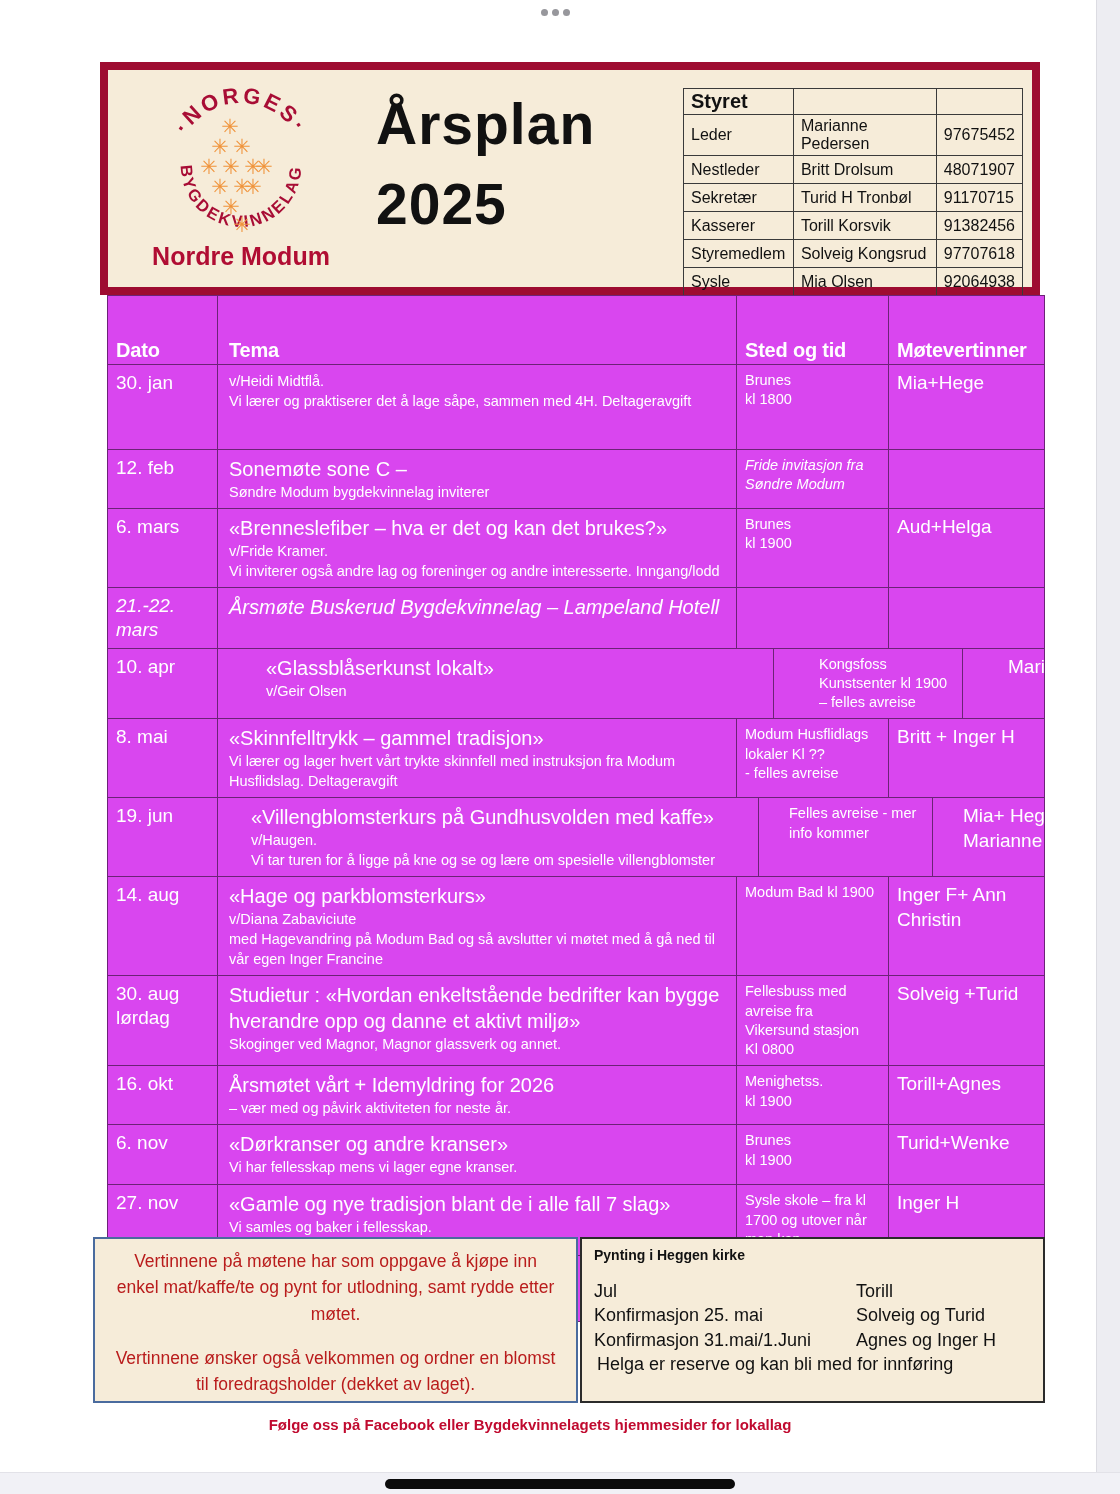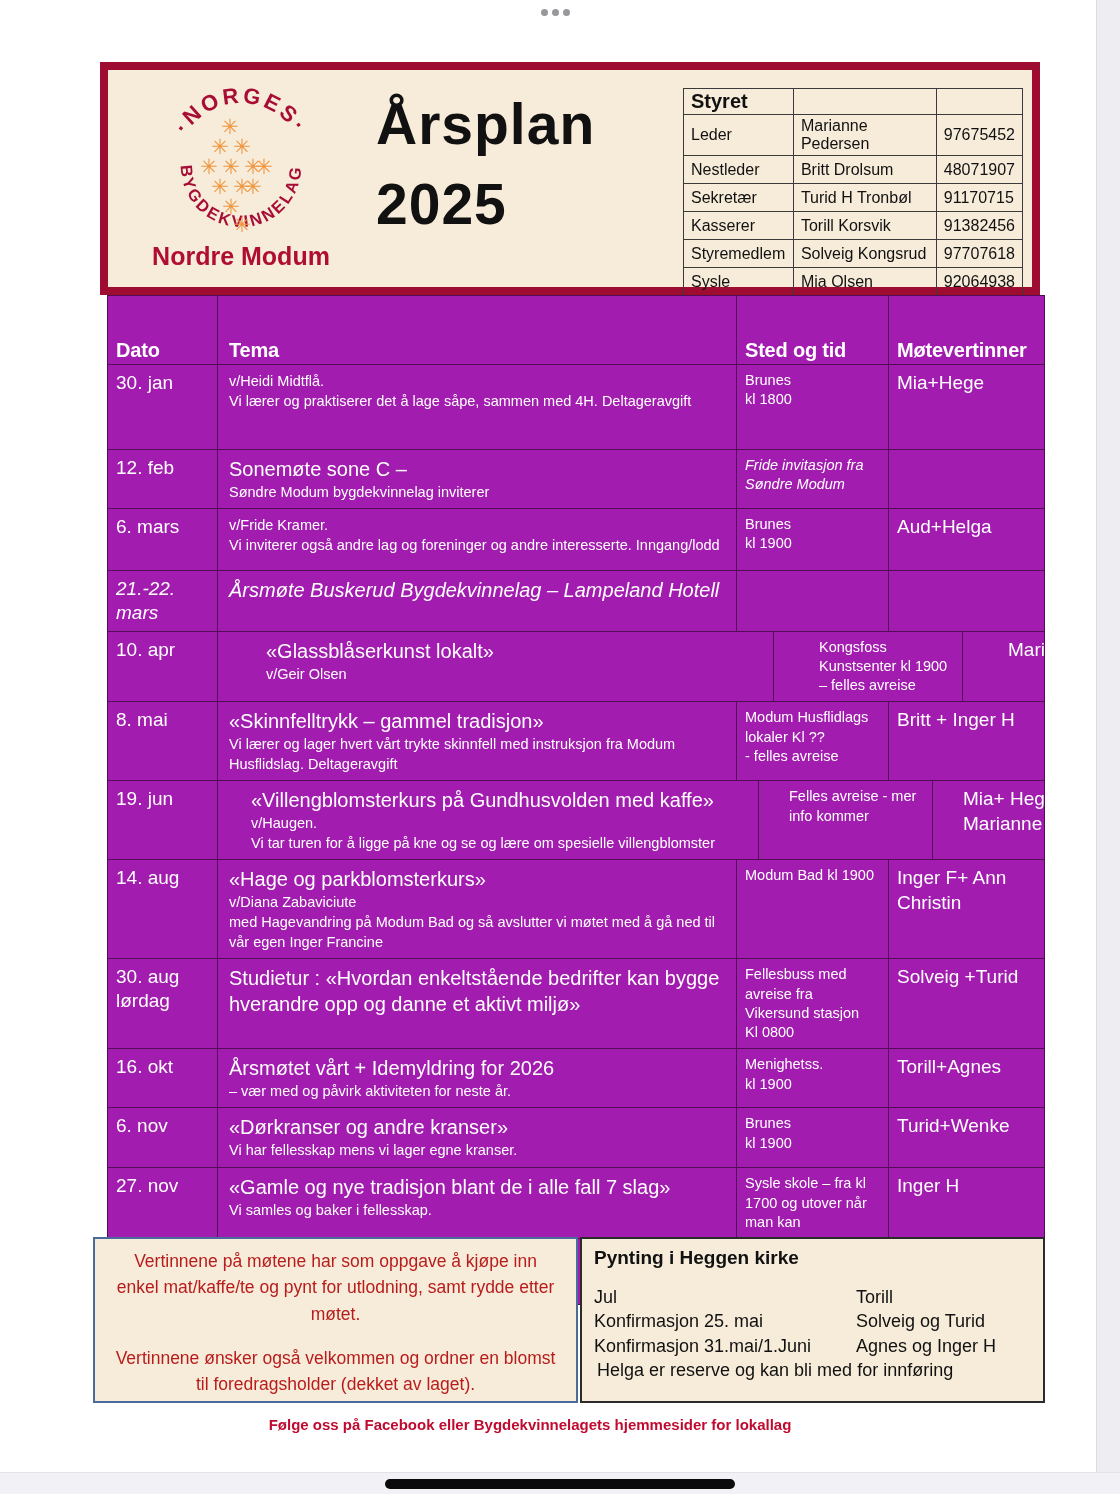--- a/index.html
+++ b/index.html
@@ -22,41 +22,41 @@
   
   .styret{position:absolute;left:575px;top:18px;width:340px;border-collapse:collapse;background:transparent;color:#111;}
   .styret th,.styret td{border:1px solid #3a3a3a;padding:2px 7px;font-size:16px;text-align:left;font-weight:normal;vertical-align:middle;}
   .styret th.big{font-size:20px;font-weight:bold;padding:1px 7px;}
   .styret .c-role{width:95px;}
   .styret .c-name{width:135px;}
   .styret .c-phone{width:70px;}
   .styret tbody td{height:23px;}
 
   
-  .main-table{position:absolute;left:107px;top:295px;width:938px;background:#a21caf;color:#fff;border:1px solid rgba(0,0,0,.5);box-sizing:border-box;}
+  .main-table{position:absolute;left:107px;top:295px;width:938px;background:#d946ef;color:#fff;border:1px solid rgba(0,0,0,.5);box-sizing:border-box;}
   .m-row{display:grid;grid-template-columns:110px 519px 152px 155px;border-bottom:1px solid rgba(0,0,0,.5);box-sizing:border-box;}
   .m-row:last-child{border-bottom:none;}
   .mc{border-right:1px solid rgba(0,0,0,.5);box-sizing:border-box;padding:6px 8px;}
   .mc:last-child{border-right:none;}
   .m-head{min-height:69px;}
   .m-head .mc{display:flex;align-items:flex-end;font-weight:bold;font-size:20px;padding-bottom:2px;letter-spacing:-0.2px;}
   .c-date{font-size:19px;line-height:1.25;}
   .c-tema{padding-left:11px;}
   .tema-title{font-size:20px;line-height:1.3;}
   .tema-sub{font-size:14.5px;line-height:1.38;}
   .c-sted{font-size:14.5px;line-height:1.33;}
   .c-vert{font-size:19px;line-height:1.3;}
   .it{font-style:italic;}
 
   
   .box-left{position:absolute;left:93px;top:1237px;width:485px;height:166px;background:#F6ECD9;border:2px solid #4a6b9e;box-sizing:border-box;color:#b91c1c;text-align:center;font-size:17.5px;line-height:1.5;padding:9px 20px;}
   .box-left p{margin:0 0 18px 0;}
   .box-left p:last-child{margin-bottom:0;}
   .box-right{position:absolute;left:580px;top:1237px;width:465px;height:166px;background:#F6ECD9;border:2px solid #2b2b2b;box-sizing:border-box;color:#111;padding:8px 12px;}
-  .box-right h3{margin:0 0 16px 0;font-size:19px;font-weight:bold;}
+  .box-right h3{margin:0 0 16px 0;font-size:14px;font-weight:bold;}
   .p-row{display:flex;font-size:18px;line-height:1.35;}
   .p-row .p-label{width:262px;}
   .p-note{font-size:18px;line-height:1.35;padding-left:3px;}
 
   .footer-note{position:absolute;left:105px;top:1416px;width:850px;text-align:center;color:#C00A2F;font-weight:bold;font-size:15px;}
 </style>
 </head>
 <body>
 
 <div class="screen">
@@ -172,20 +172,21 @@
             <div class="tema-sub">Søndre Modum bygdekvinnelag inviterer</div>
           </div>
           <div class="mc c-sted">
             <div class="sted-line it">Fride invitasjon fra Søndre Modum</div>
           </div>
           <div class="mc c-vert"></div>
         </div>
         <div class="m-row" style="min-height: 62px;">
           <div class="mc c-date">6. mars</div>
           <div class="mc c-tema">
+            <div class="tema-title">«Brenneslefiber – hva er det og kan det brukes?»</div>
             <div class="tema-sub">v/Fride Kramer.</div>
             <div class="tema-sub">Vi inviterer også andre lag og foreninger og andre interesserte. Inngang/lodd</div>
           </div>
           <div class="mc c-sted">
             <div class="sted-line">Brunes</div>
             <div class="sted-line">kl 1900</div>
           </div>
           <div class="mc c-vert">Aud+Helga</div>
         </div>
         <div class="m-row" style="min-height: 57px;">
@@ -241,20 +242,21 @@
           </div>
           <div class="mc c-sted">
             <div class="sted-line">Modum Bad kl 1900</div>
           </div>
           <div class="mc c-vert">Inger F+ Ann Christin</div>
         </div>
         <div class="m-row" style="min-height: 87px;">
           <div class="mc c-date">30. aug lørdag</div>
           <div class="mc c-tema">
             <div class="tema-title">Studietur : «Hvordan enkeltstående bedrifter kan bygge hverandre opp og danne et aktivt miljø»</div>
+            <div class="tema-sub">Skoginger ved Magnor, Magnor glassverk og annet.</div>
           </div>
           <div class="mc c-sted">
             <div class="sted-line">Fellesbuss med avreise fra Vikersund stasjon</div>
             <div class="sted-line">Kl 0800</div>
           </div>
           <div class="mc c-vert">Solveig +Turid</div>
         </div>
         <div class="m-row" style="min-height: 58px;">
           <div class="mc c-date">16. okt</div>
           <div class="mc c-tema">

